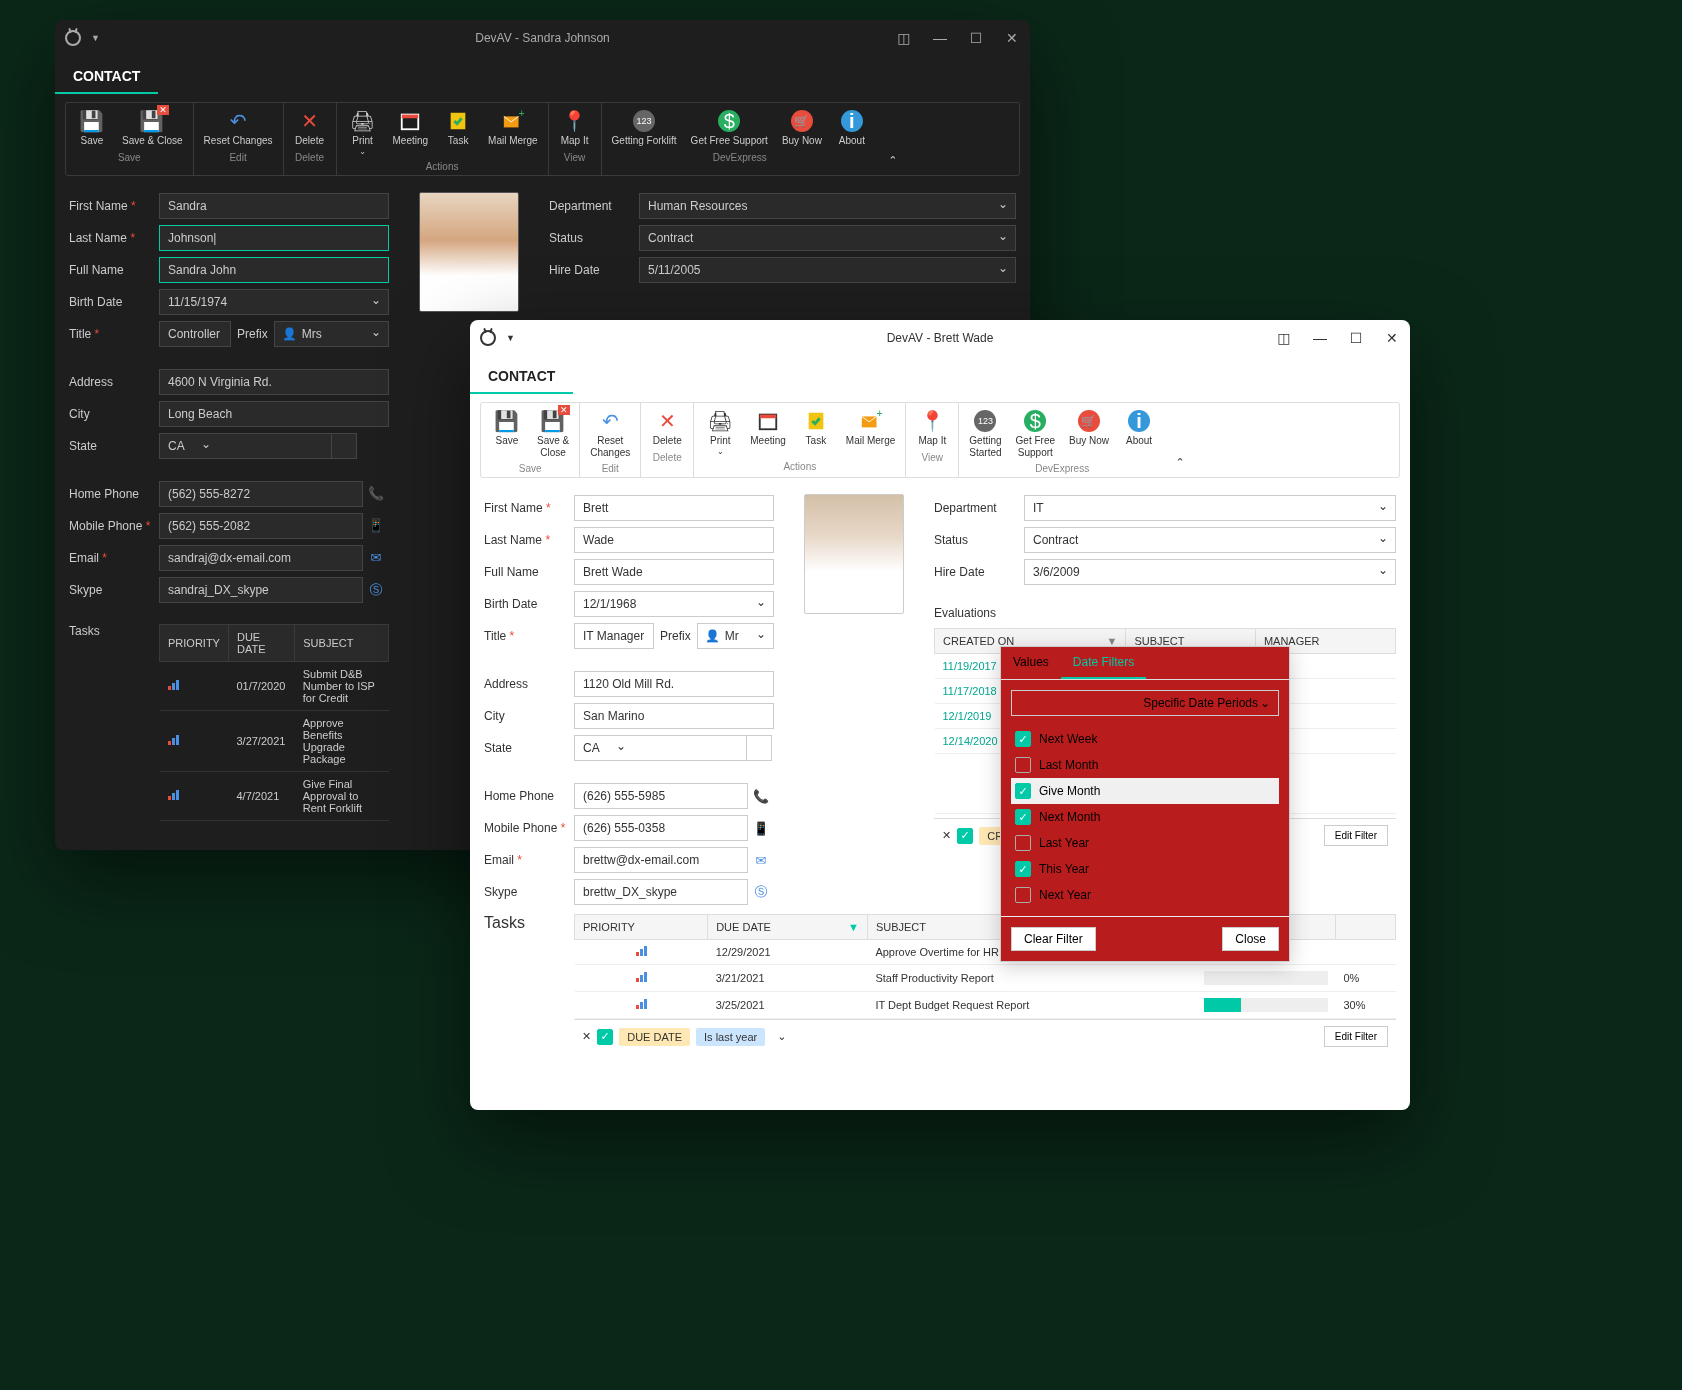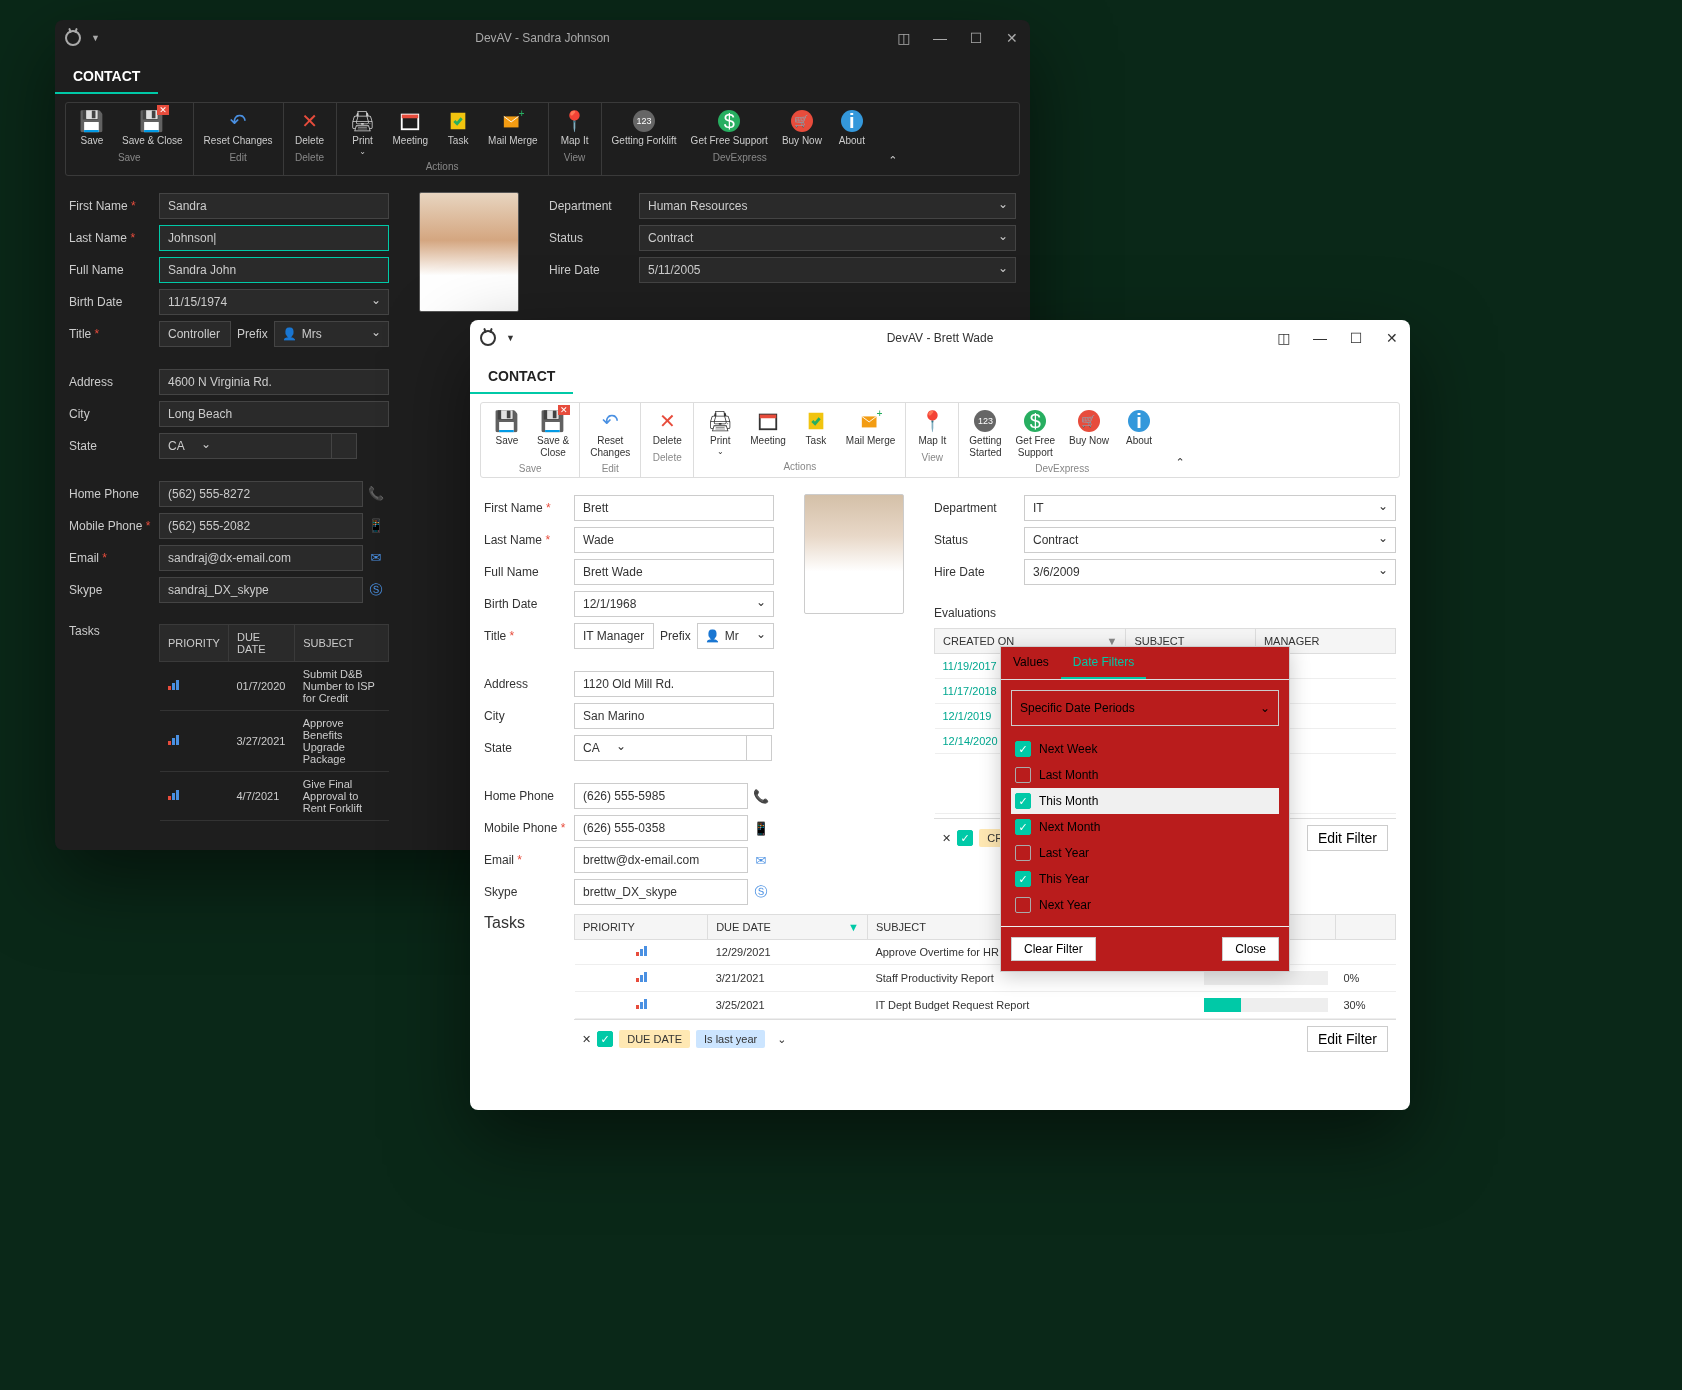--- a/index.html
+++ b/index.html
@@ -52,34 +52,34 @@
 .win-light .table th{background:#f5f5f5;border:1px solid #ddd;}
 .table td{padding:6px 8px;}
 .win-dark .table td{border-bottom:1px solid #333;}
 .win-light .table td{border-bottom:1px solid #eee;}
 .bars{display:inline-flex;gap:1px;align-items:flex-end;height:10px;}
 .bars span{width:3px;background:currentColor;}
 .popup{position:absolute;background:#b91c1c;border:1px solid #ccc;box-shadow:0 4px 20px rgba(0,0,0,.2);width:290px;left:1000px;top:646px;font-size:12px;}
 .ptabs{display:flex;border-bottom:1px solid #ddd;}
 .ptab{padding:8px 12px;cursor:pointer;}
 .ptab.act{border-bottom:2px solid #00c9a7;color:#00c9a7;}
-.psel{margin:10px;height:36px;border:1px solid #ccc;padding:0 8px;display:flex;align-items:center;position:relative;}
+.psel{margin:10px;height:26px;border:1px solid #ccc;padding:0 20px;display:flex;align-items:center;position:relative;justify-content:flex-end;}
 .psel::after{content:'⌄';position:absolute;right:8px;}
 .plist{padding:0 10px 8px;}
 .pitem{display:flex;align-items:center;gap:8px;padding:5px 4px;}
 .pitem.hl{background:#f0f0f0;}
 .chk{width:16px;height:16px;border:1px solid #aaa;border-radius:2px;display:flex;align-items:center;justify-content:center;font-size:11px;color:#fff;}
 .chk.on{background:#00c9a7;border-color:#00c9a7;}
 .pfoot{display:flex;justify-content:space-between;padding:10px;border-top:1px solid #eee;}
 .pbtn{padding:4px 12px;border:1px solid #ccc;background:#fff;cursor:pointer;font-size:12px;}
 .filterbar{display:flex;align-items:center;gap:6px;padding:6px 8px;border-top:1px solid #ddd;font-size:11px;}
 .tag{padding:3px 8px;border-radius:2px;}
 .tag-y{background:#ffe8b3;}
 .tag-b{background:#cce5ff;}
-.efbtn{margin-left:auto;padding:4px 10px;border:1px solid #ccc;background:#fff;font-size:14px;}
+.efbtn{margin-left:auto;padding:4px 10px;border:1px solid #ccc;background:#fff;font-size:10px;}
 .evrow{color:#00a890;cursor:pointer;}
 .progbar{height:14px;background:#eee;position:relative;}
 .progfill{height:100%;background:#00c9a7;}
 svg.ico{width:22px;height:22px;}
 </style>
 </head>
 <body>
 
 <div class="window win-dark">
   <div class="titlebar">
@@ -689,21 +689,21 @@
     <div class="pitem">
         <span class="chk on">✓</span>
         <span>Next Week</span>
       </div>
     <div class="pitem">
         <span class="chk"></span>
         <span>Last Month</span>
       </div>
     <div class="pitem hl">
         <span class="chk on">✓</span>
-        <span>This Month</span>
+        <span>Give Month</span>
       </div>
     <div class="pitem">
         <span class="chk on">✓</span>
         <span>Next Month</span>
       </div>
     <div class="pitem">
         <span class="chk"></span>
         <span>Last Year</span>
       </div>
     <div class="pitem">

